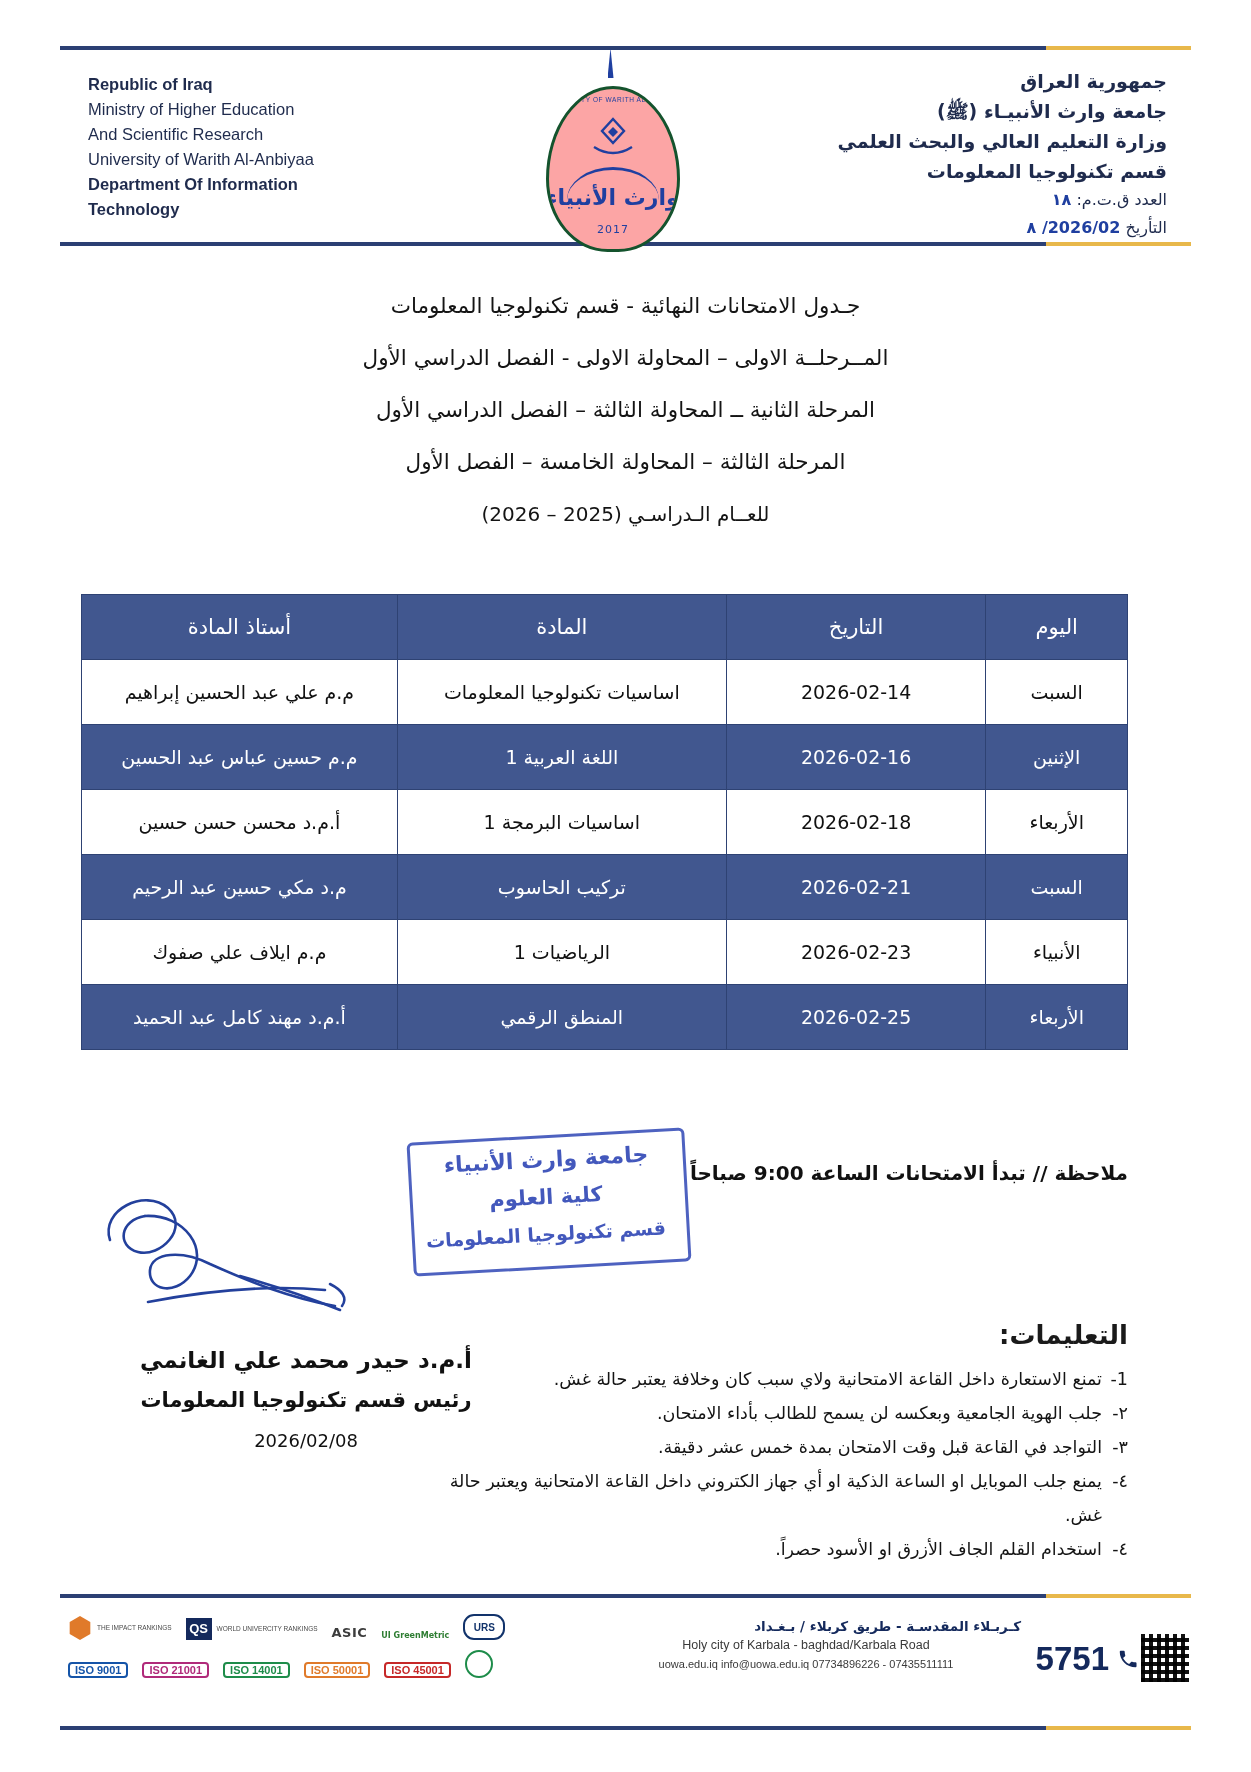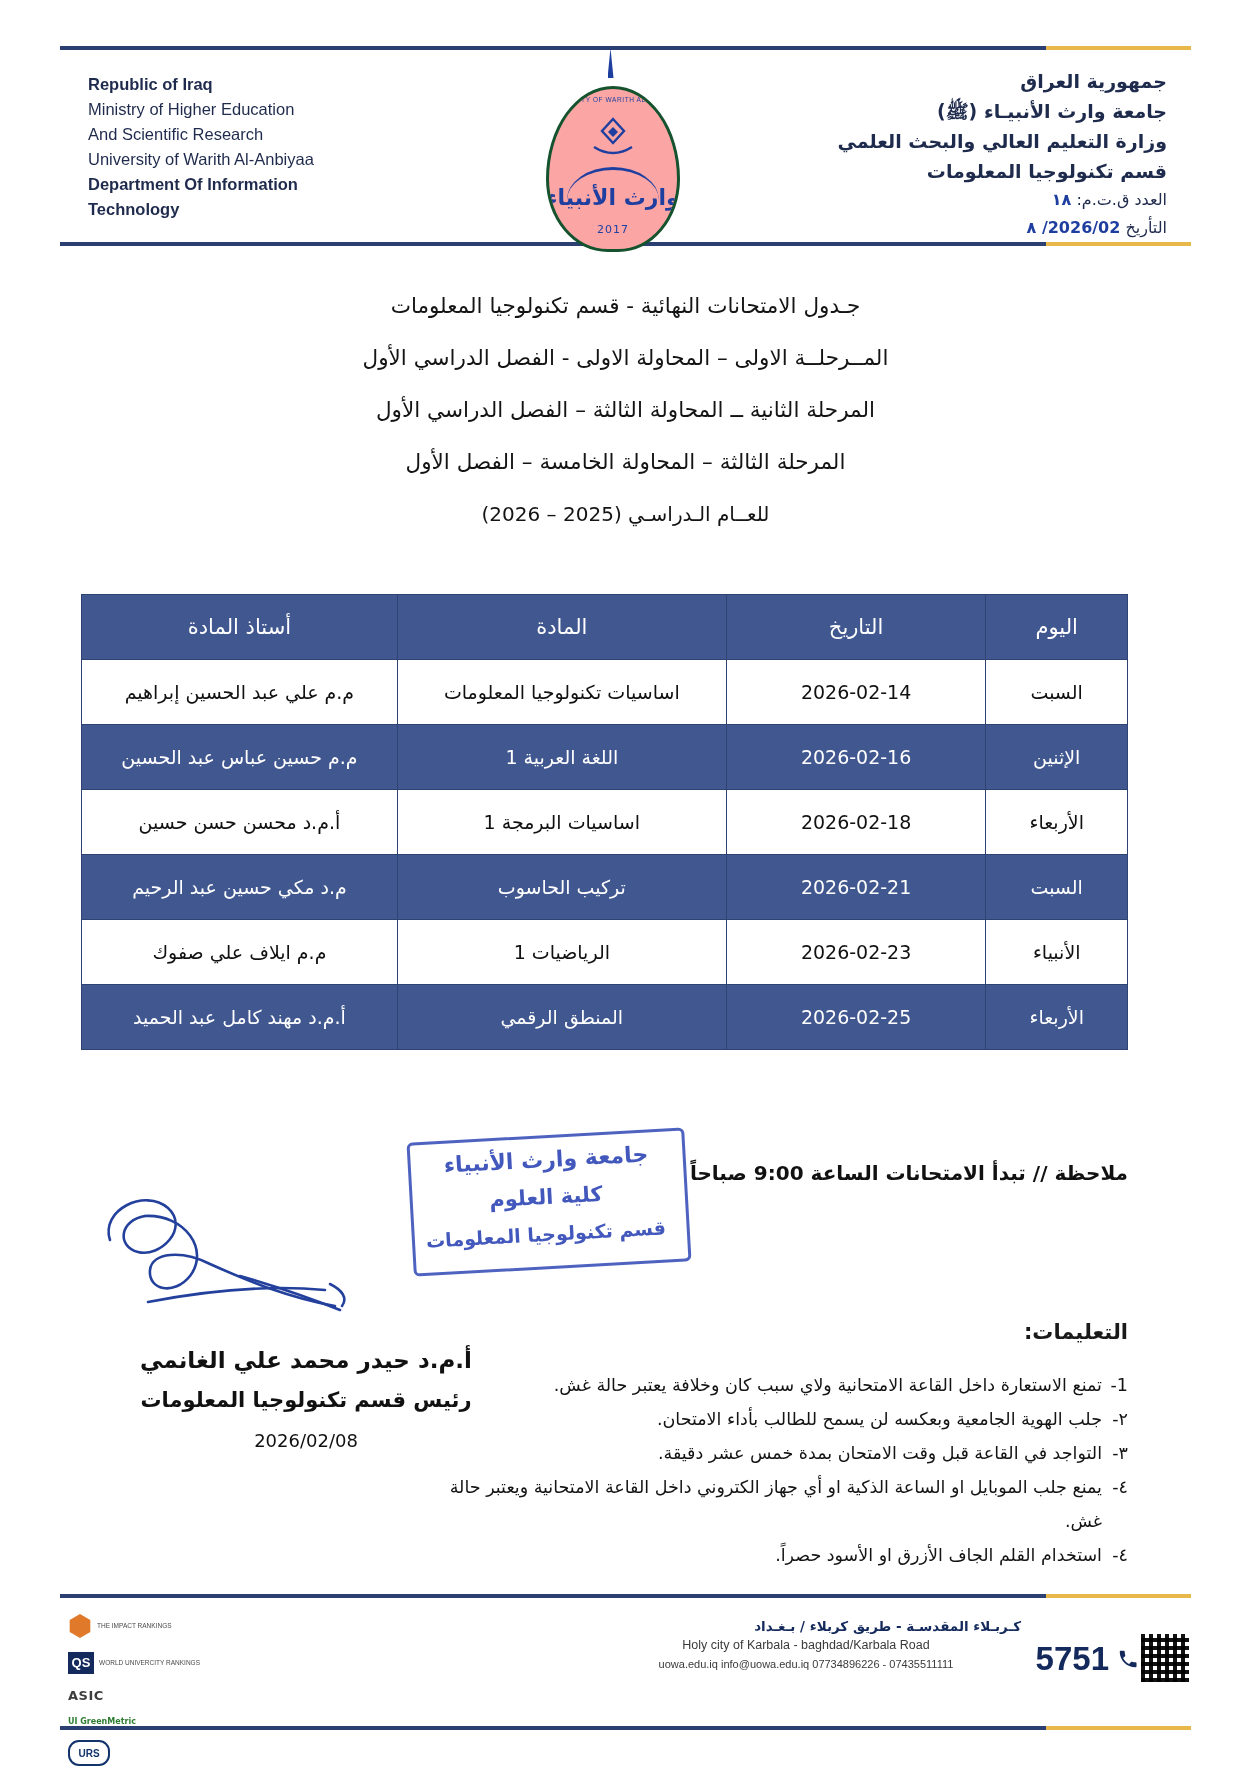--- a/index.html
+++ b/index.html
@@ -227,23 +227,23 @@
   .instr {
     position: absolute;
     right: 123px;
     top: 1320px;
     width: 720px;
     direction: rtl;
     text-align: right;
     font-family: "DejaVu Sans", sans-serif;
   }
   .instr .h {
-    font-size: 21px;
-    font-weight: bold;
-    margin-bottom: 24px;
+    font-size: 26px;
+    font-weight: bold;
+    margin-bottom: 12px;
   }
   .instr ol {
     margin: 0;
     padding: 0;
     list-style: none;
   }
   .instr li {
     font-size: 17.5px;
     line-height: 34px;
     color: #141414;
@@ -352,24 +352,23 @@
     background: #e8b84b;
   }
   .badges {
     position: absolute;
     left: 8px;
     top: 20px;
     width: 470px;
   }
   .badge-row {
     display: flex;
-    align-items: flex-start;
+    align-items: flex-end;
     gap: 14px;
     margin-bottom: 10px;
-    flex-direction: column;
   }
   .rank-badge {
     display: flex;
     align-items: center;
     gap: 5px;
     font-size: 6.5px;
     color: #4a4a4a;
     font-family: "Liberation Sans", sans-serif;
     line-height: 7.5px;
   }

